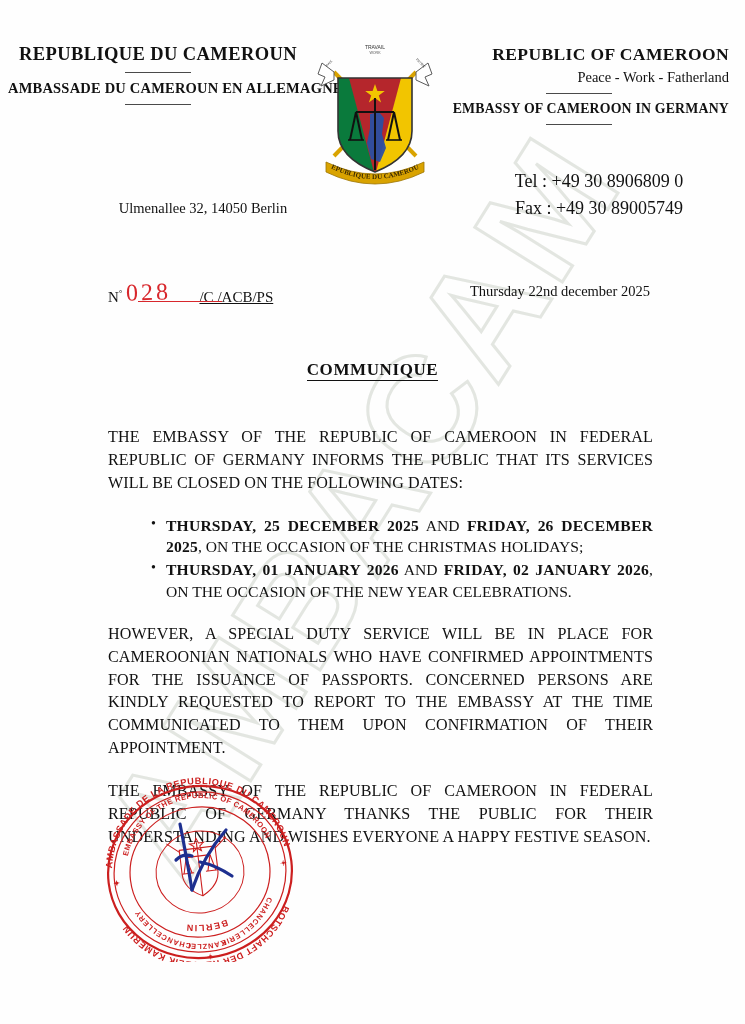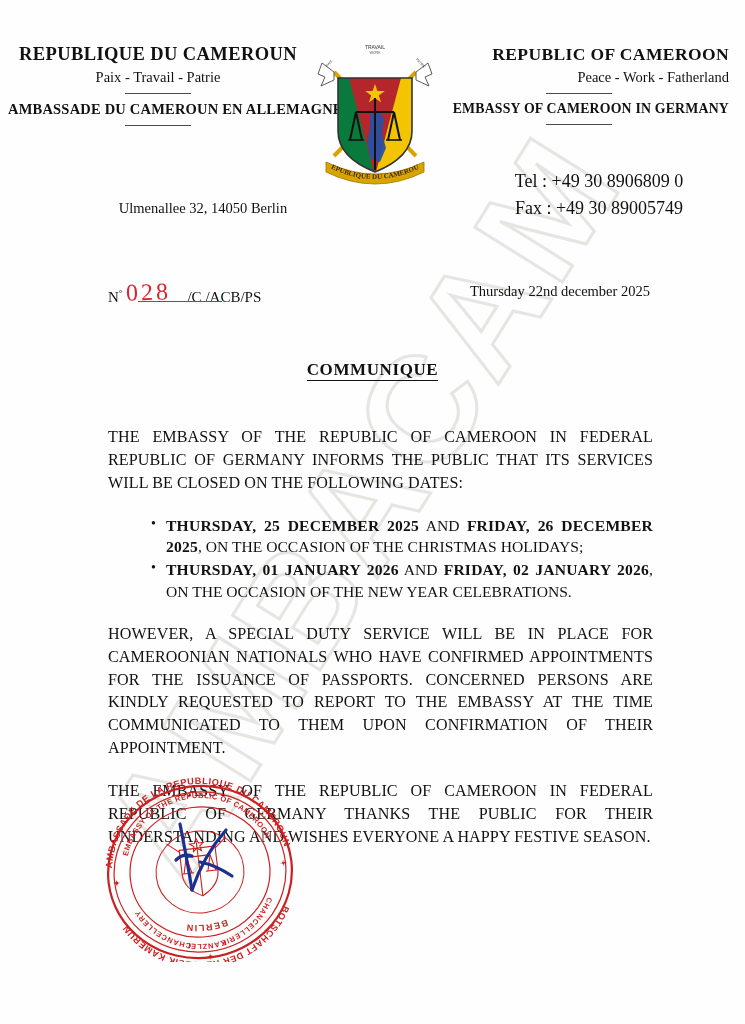--- a/index.html
+++ b/index.html
@@ -125,21 +125,21 @@
     display: inline-block;
   }
   .ref-underline {
     border-bottom: 1.4px solid #d8272c;
     display: inline-block;
     width: 84px;
     position: absolute;
     left: 16px;
     top: 20px;
   }
-  .ref-suffix { font-size: 15px; margin-left: 12px; }
+  .ref-suffix { font-size: 15px; margin-left: 24px; text-decoration: underline; }
 
   .docdate {
     left: 470px; top: 283px;
     font-size: 14.5px;
   }
 
   
   .title {
     left: 0; top: 360px; width: 745px;
     text-align: center;
@@ -215,21 +215,20 @@
 <div id="page">
 
   <svg id="watermark" viewBox="0 0 745 1024">
     <g transform="rotate(-58 372 512)">
       <text x="372" y="512" text-anchor="middle" dominant-baseline="middle">AMBACAM</text>
     </g>
   </svg>
 
   <div class="layer hdr-left">
     <div class="hdr-country">REPUBLIQUE DU CAMEROUN</div>
-    <div class="hdr-motto">Paix - Travail - Patrie</div>
     <div class="rule"></div>
     <div class="hdr-embassy">AMBASSADE DU CAMEROUN EN ALLEMAGNE</div>
     <div class="rule"></div>
   </div>
 
   <div class="layer hdr-right">
     <div class="hdr-country right">REPUBLIC OF CAMEROON</div>
     <div class="hdr-motto">Peace - Work - Fatherland</div>
     <div class="rule"></div>
     <div class="hdr-embassy right">EMBASSY OF CAMEROON IN GERMANY</div>

